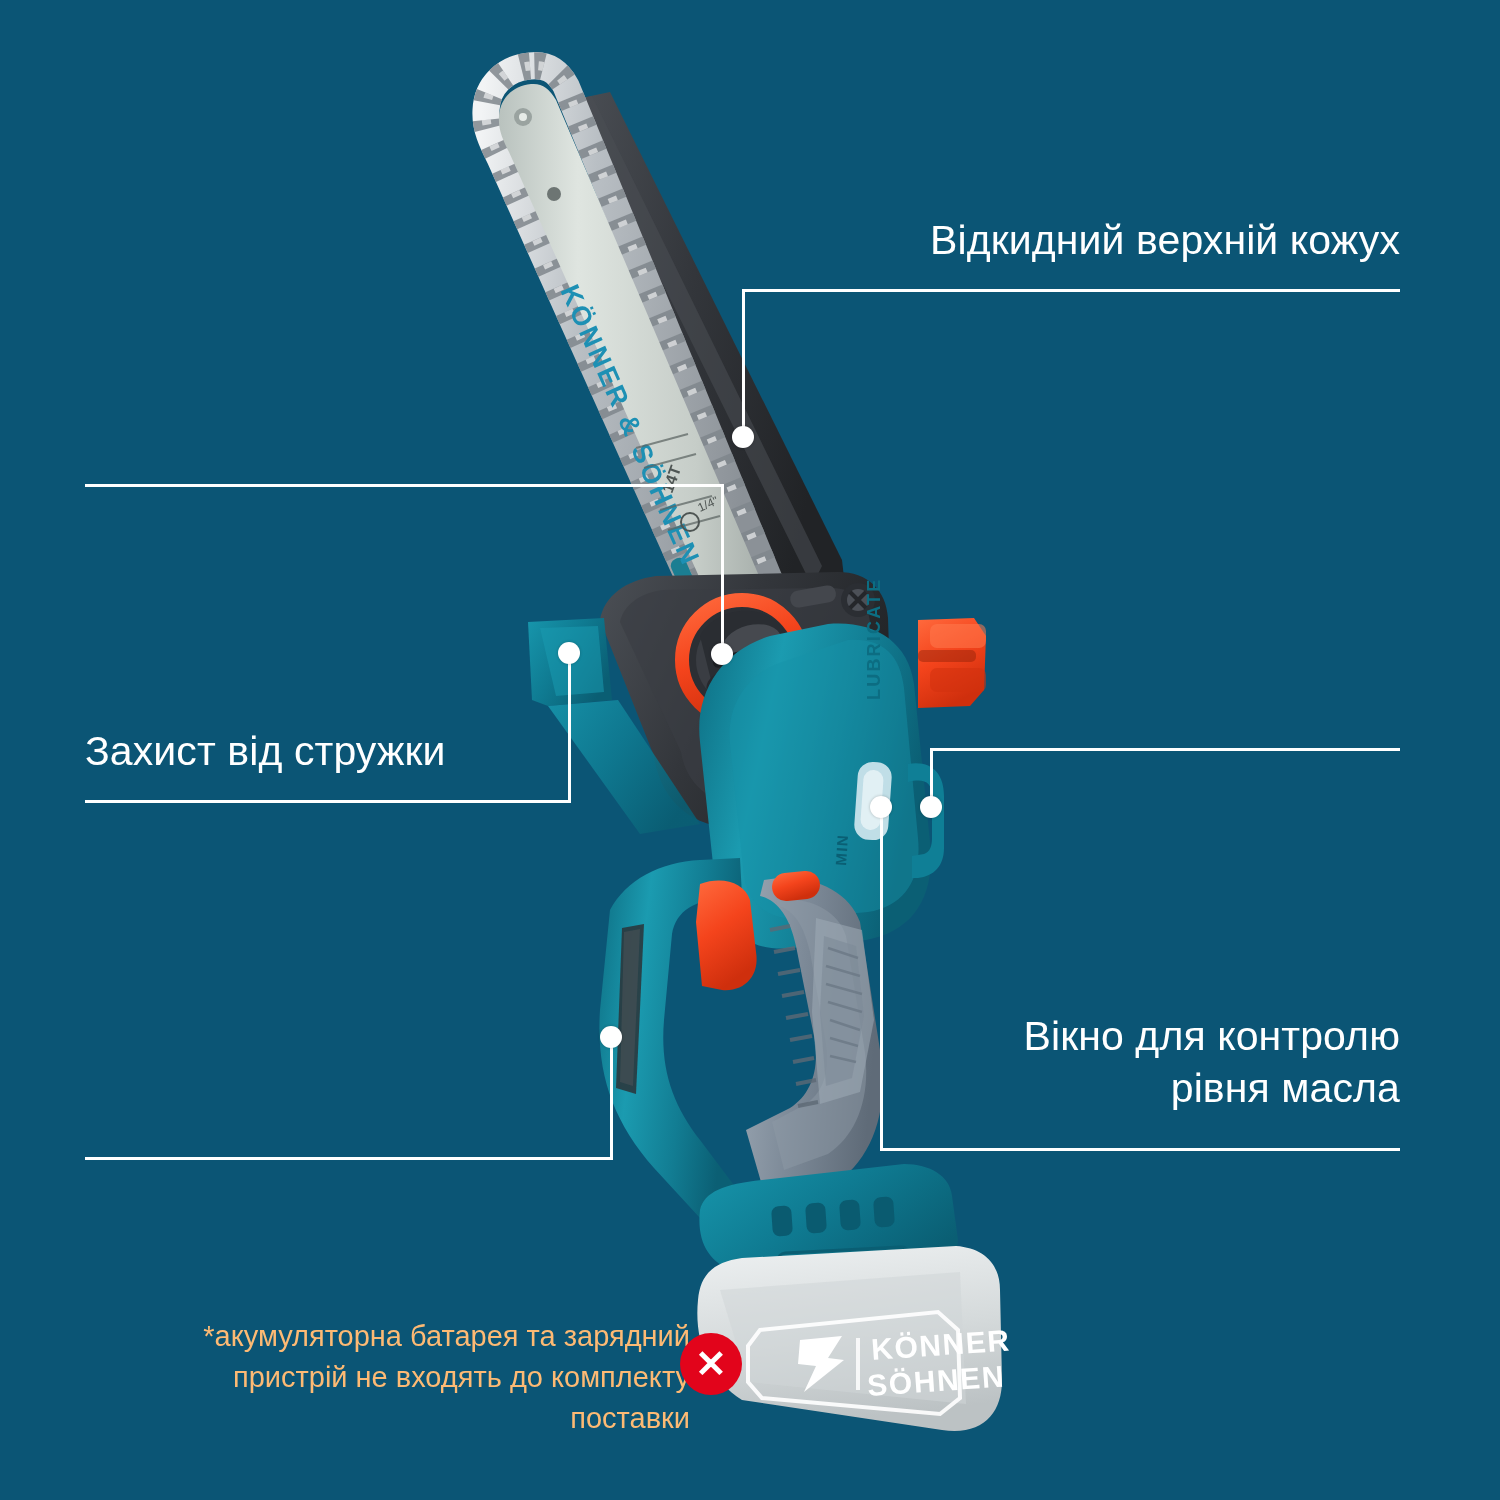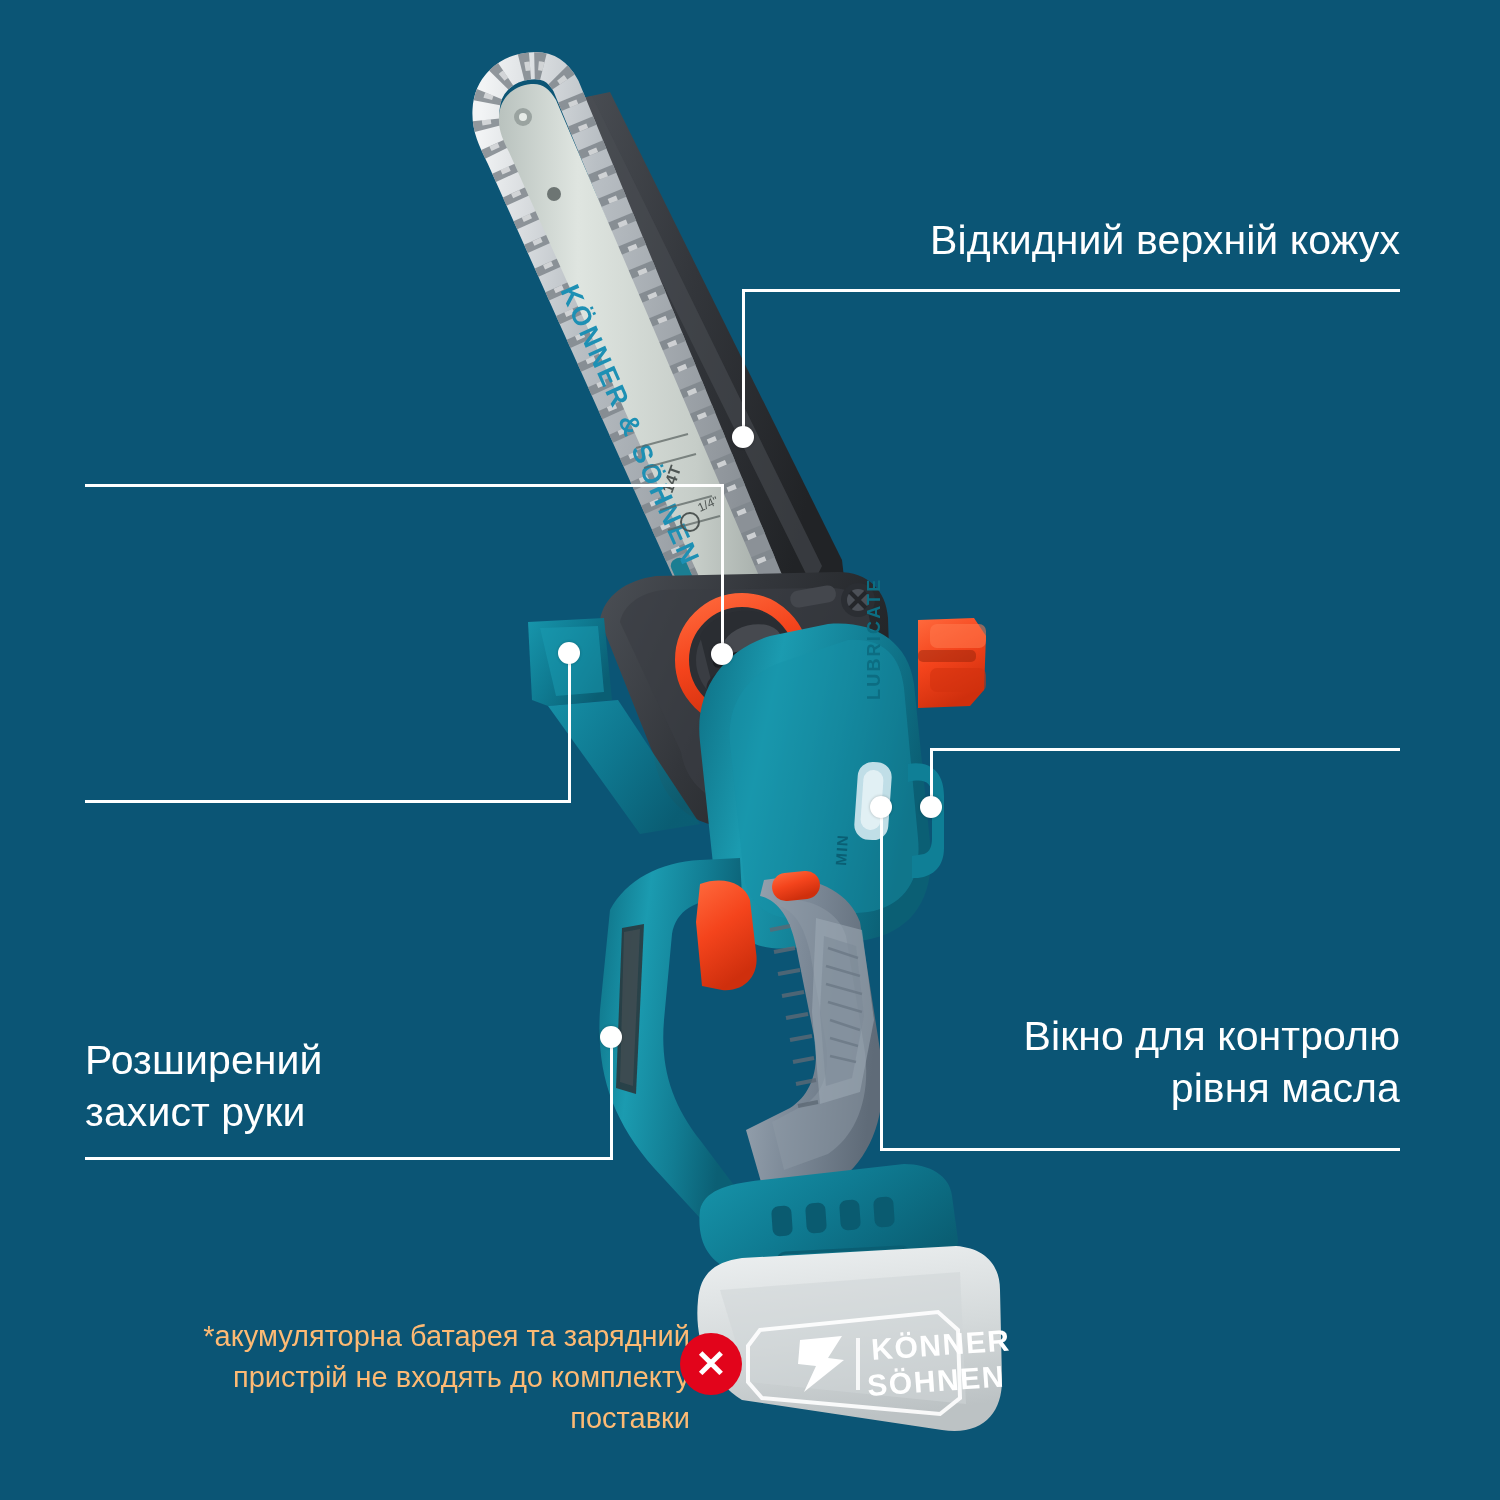--- a/index.html
+++ b/index.html
@@ -379,32 +379,31 @@
     <div class="ctext">Відкидний верхній кожух</div>
   </div>
   <div class="rule" style="left:742px; top:289px; width:658px;"></div>
   <div class="vline" style="left:742px; top:289px; height:148px;"></div>
   <div class="dot" style="left:732px; top:426px;"></div>
 
   <div class="rule" style="left:85px; top:484px; width:639px;"></div>
   <div class="vline" style="left:721px; top:484px; height:170px;"></div>
   <div class="dot" style="left:711px; top:643px;"></div>
 
+  <div class="callout left" style="left:85px; top:725px; width:520px;">
+    <div class="ctext">Захист від стружки</div>
+  </div>
   <div class="rule" style="left:85px; top:800px; width:486px;"></div>
   <div class="vline" style="left:568px; top:652px; height:151px;"></div>
   <div class="dot" style="left:558px; top:642px;"></div>
 
   <div class="rule" style="left:930px; top:748px; width:470px;"></div>
   <div class="vline" style="left:930px; top:748px; height:57px;"></div>
   <div class="dot" style="left:920px; top:796px;"></div>
 
-  <div class="callout left" style="left:85px; top:1034px; width:520px;">
-    <div class="ctext">Розширений
-захист руки</div>
-  </div>
   <div class="rule" style="left:85px; top:1157px; width:528px;"></div>
   <div class="vline" style="left:610px; top:1038px; height:122px;"></div>
   <div class="dot" style="left:600px; top:1026px;"></div>
 
   <div class="callout right" style="left:900px; top:1010px; width:500px;">
     <div class="ctext">Вікно для контролю
 рівня масла</div>
   </div>
   <div class="rule" style="left:880px; top:1148px; width:520px;"></div>
   <div class="vline" style="left:880px; top:806px; height:345px;"></div>

